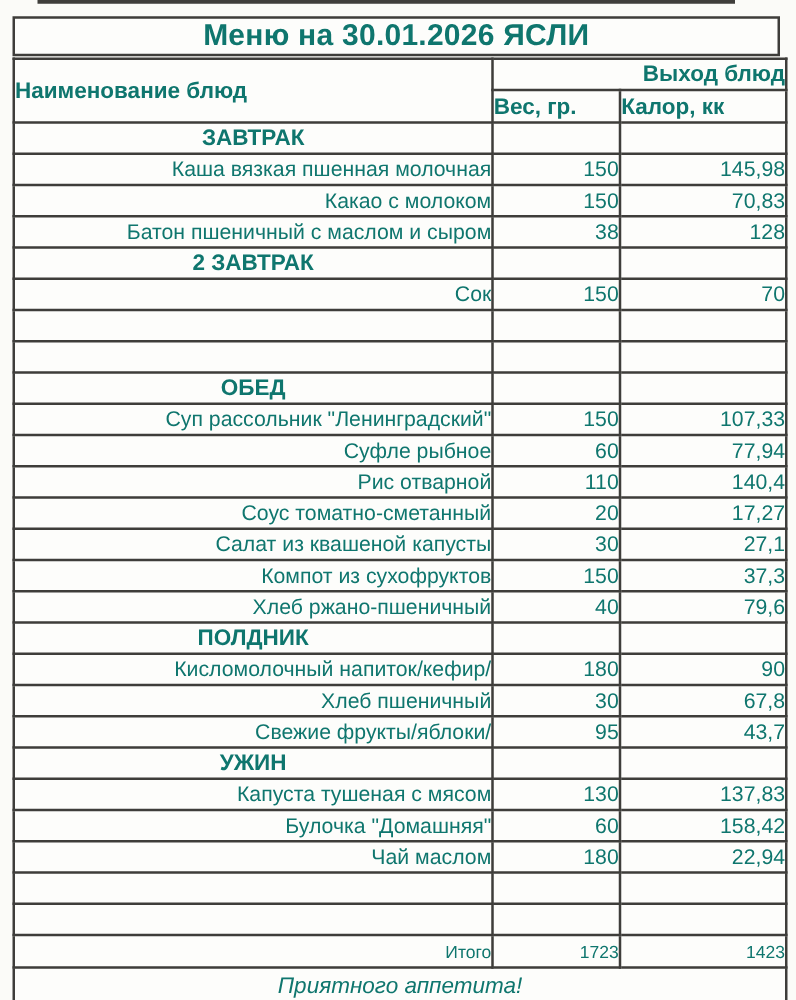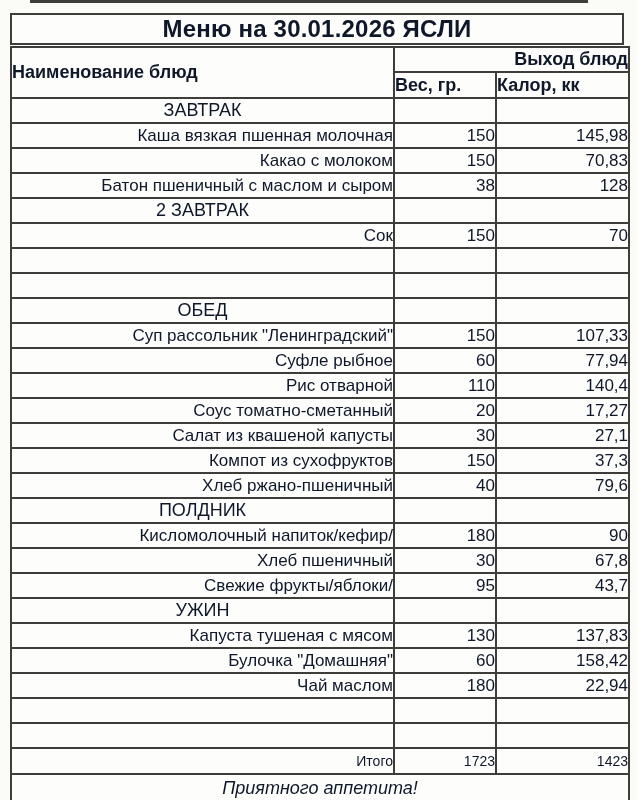--- a/index.html
+++ b/index.html
@@ -7,21 +7,21 @@
     padding: 0;
     background: #e9e9e5;
     font-family: "Liberation Sans", sans-serif;
   }
   .scan {
     position: relative;
     width: 637px;
     height: 800px;
     background: #fbfbf8;
     overflow: hidden;
-    color: #0f172a;
+    color: #0f766e;
   }
   .top-artifact {
     position: absolute;
     top: 0;
     left: 30px;
     width: 558px;
     height: 3px;
     background: #3f3e3b;
   }
   .title-box {
@@ -85,21 +85,21 @@
     text-align: right;
     padding-left: 6px;
   }
   td.c-num {
     text-align: right;
     padding-right: 10px;
     margin-top: 32px;
   }
   tr.section td.c-name {
     text-align: center;
-    font-weight: normal;
+    font-weight: bold;
     font-size: 18px;
   }
   tr.total td {
     height: 24px;
     font-size: 14px;
     line-height: 24px;
   }
   td.footer-cell {
     height: 26px;
     text-align: center;

